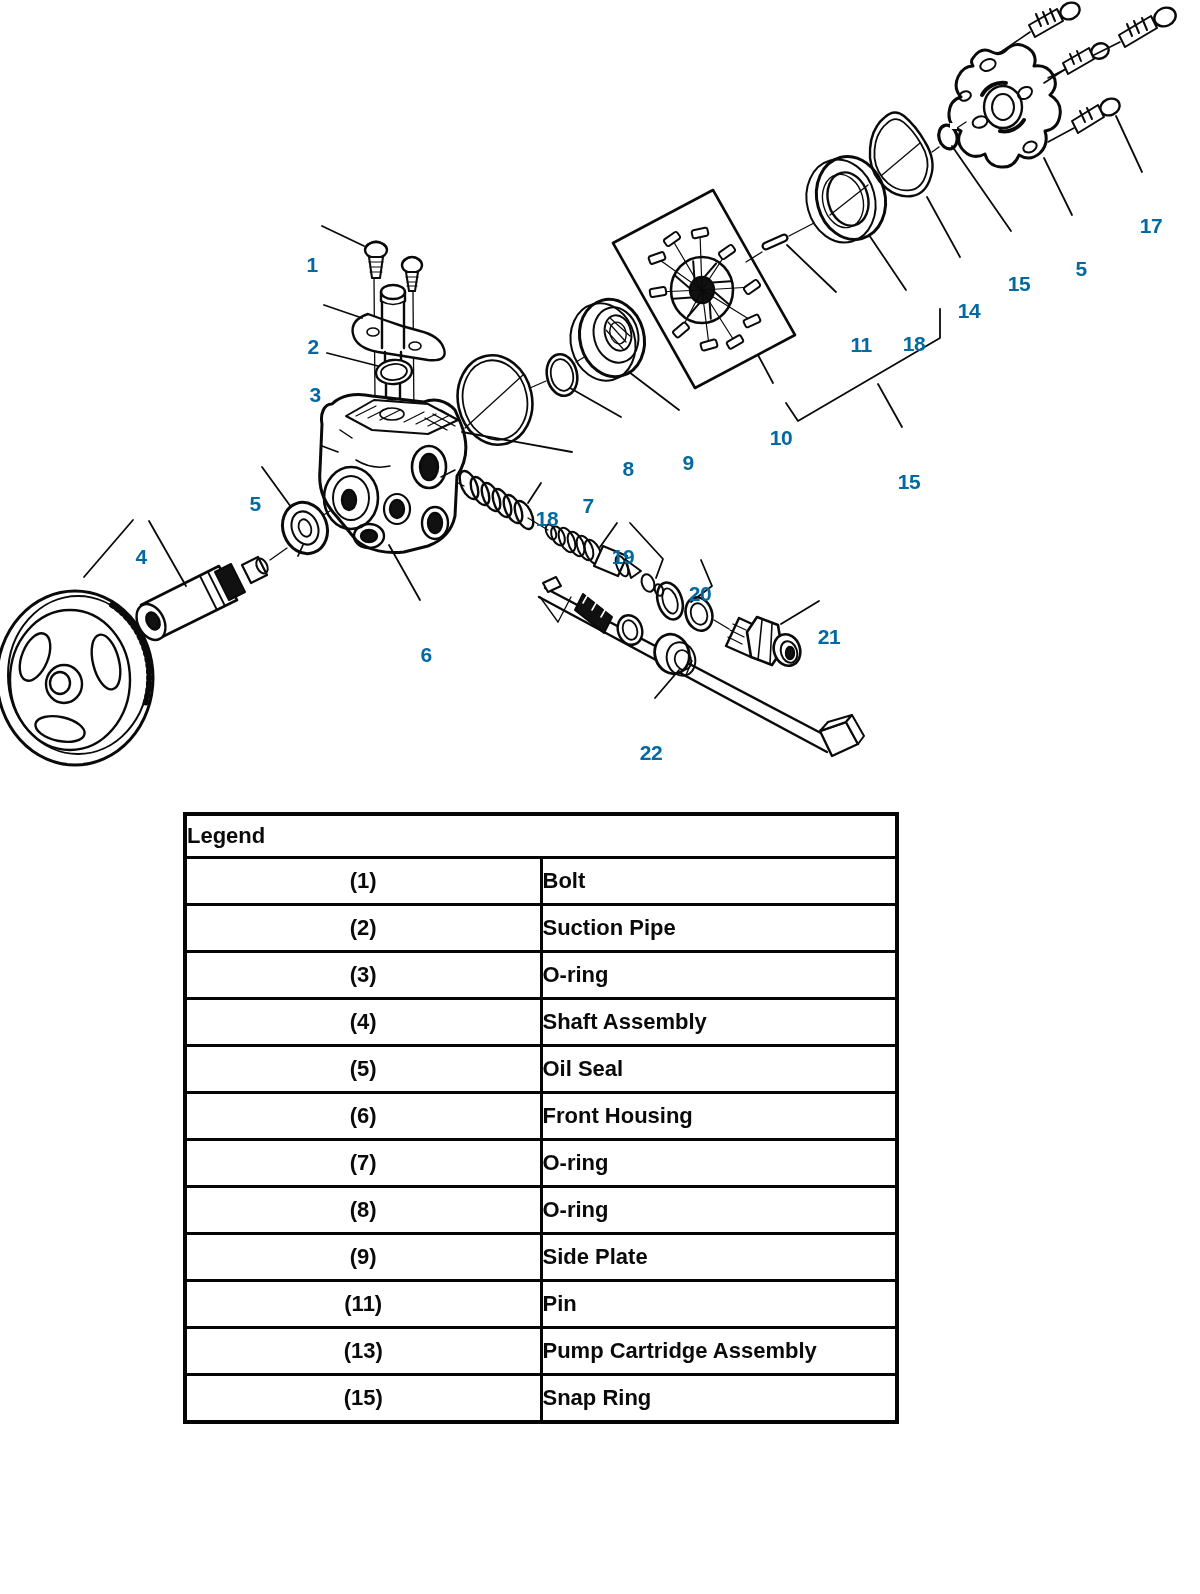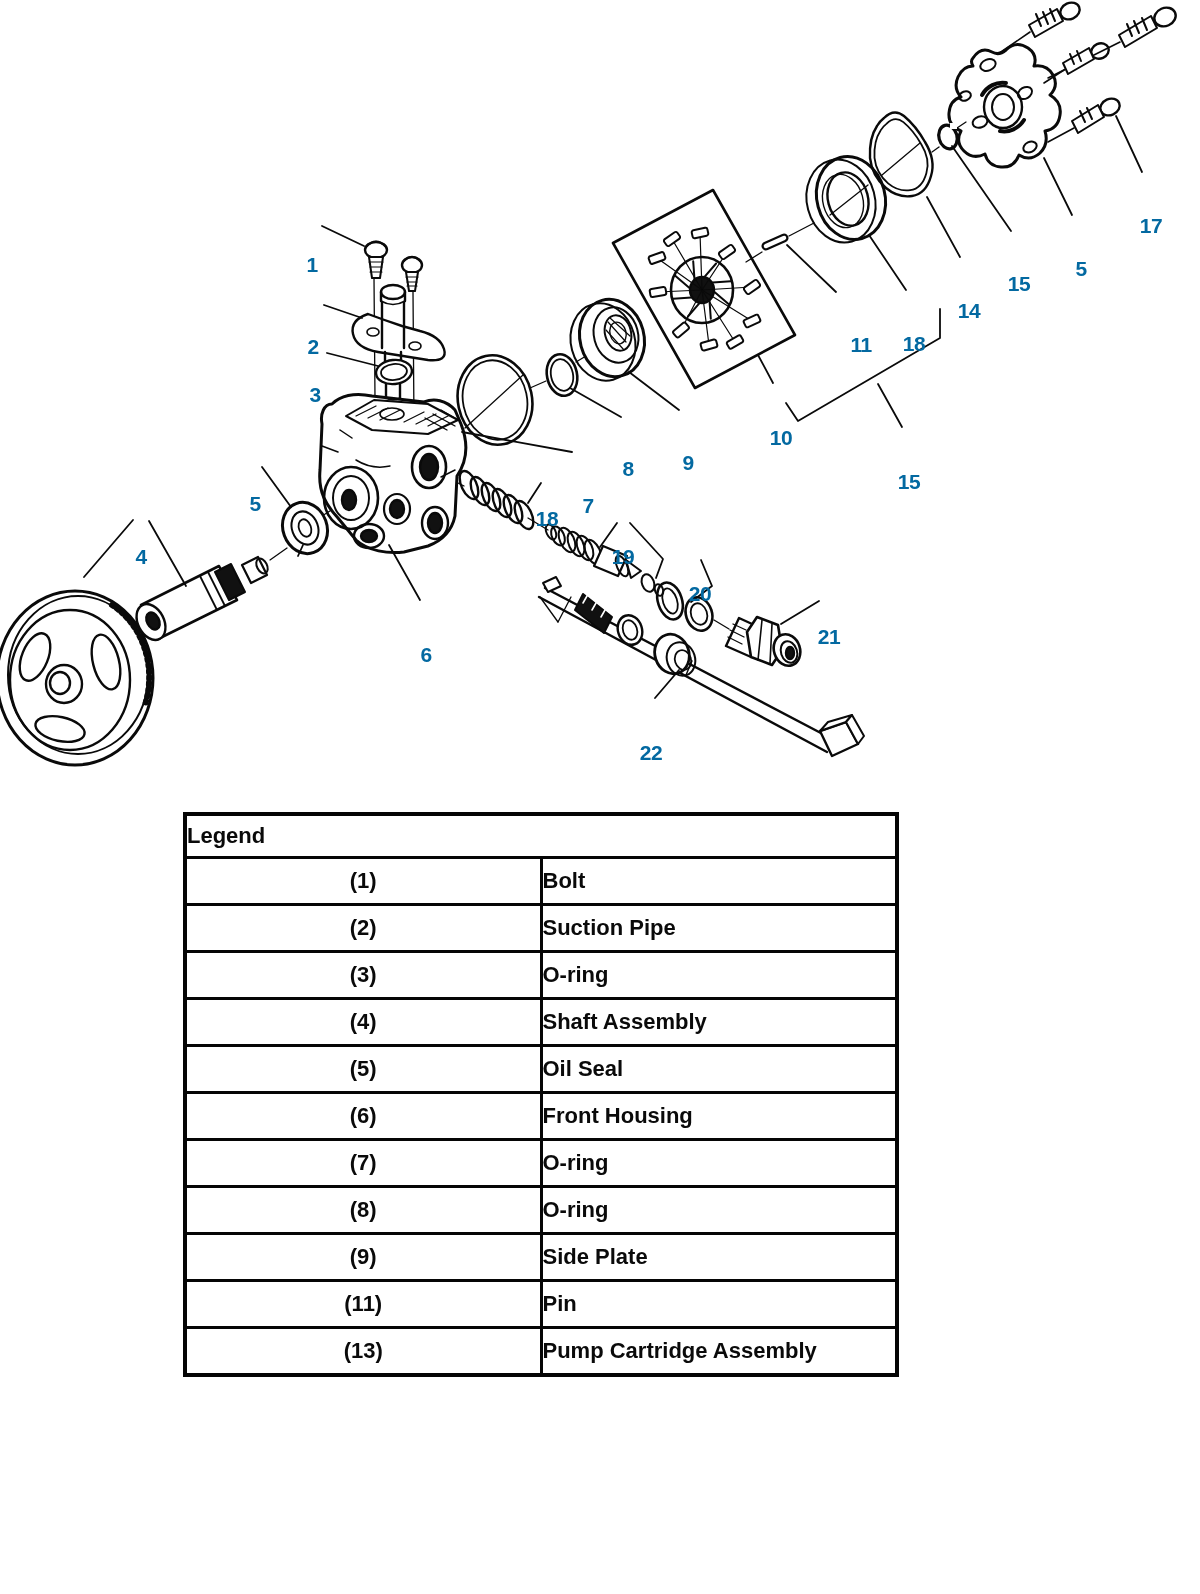--- a/index.html
+++ b/index.html
@@ -440,15 +440,19 @@
           <td class="lbl">Side Plate</td>
         </tr>
       <tr>
           <td class="num">(11)</td>
           <td class="lbl">Pin</td>
         </tr>
       <tr>
           <td class="num">(13)</td>
           <td class="lbl">Pump Cartridge Assembly</td>
         </tr>
+      <tr>
+          <td class="num">(15)</td>
+          <td class="lbl">Snap Ring</td>
+        </tr>
     </tbody>
   </table>
 </div>
 
 </body></html>

